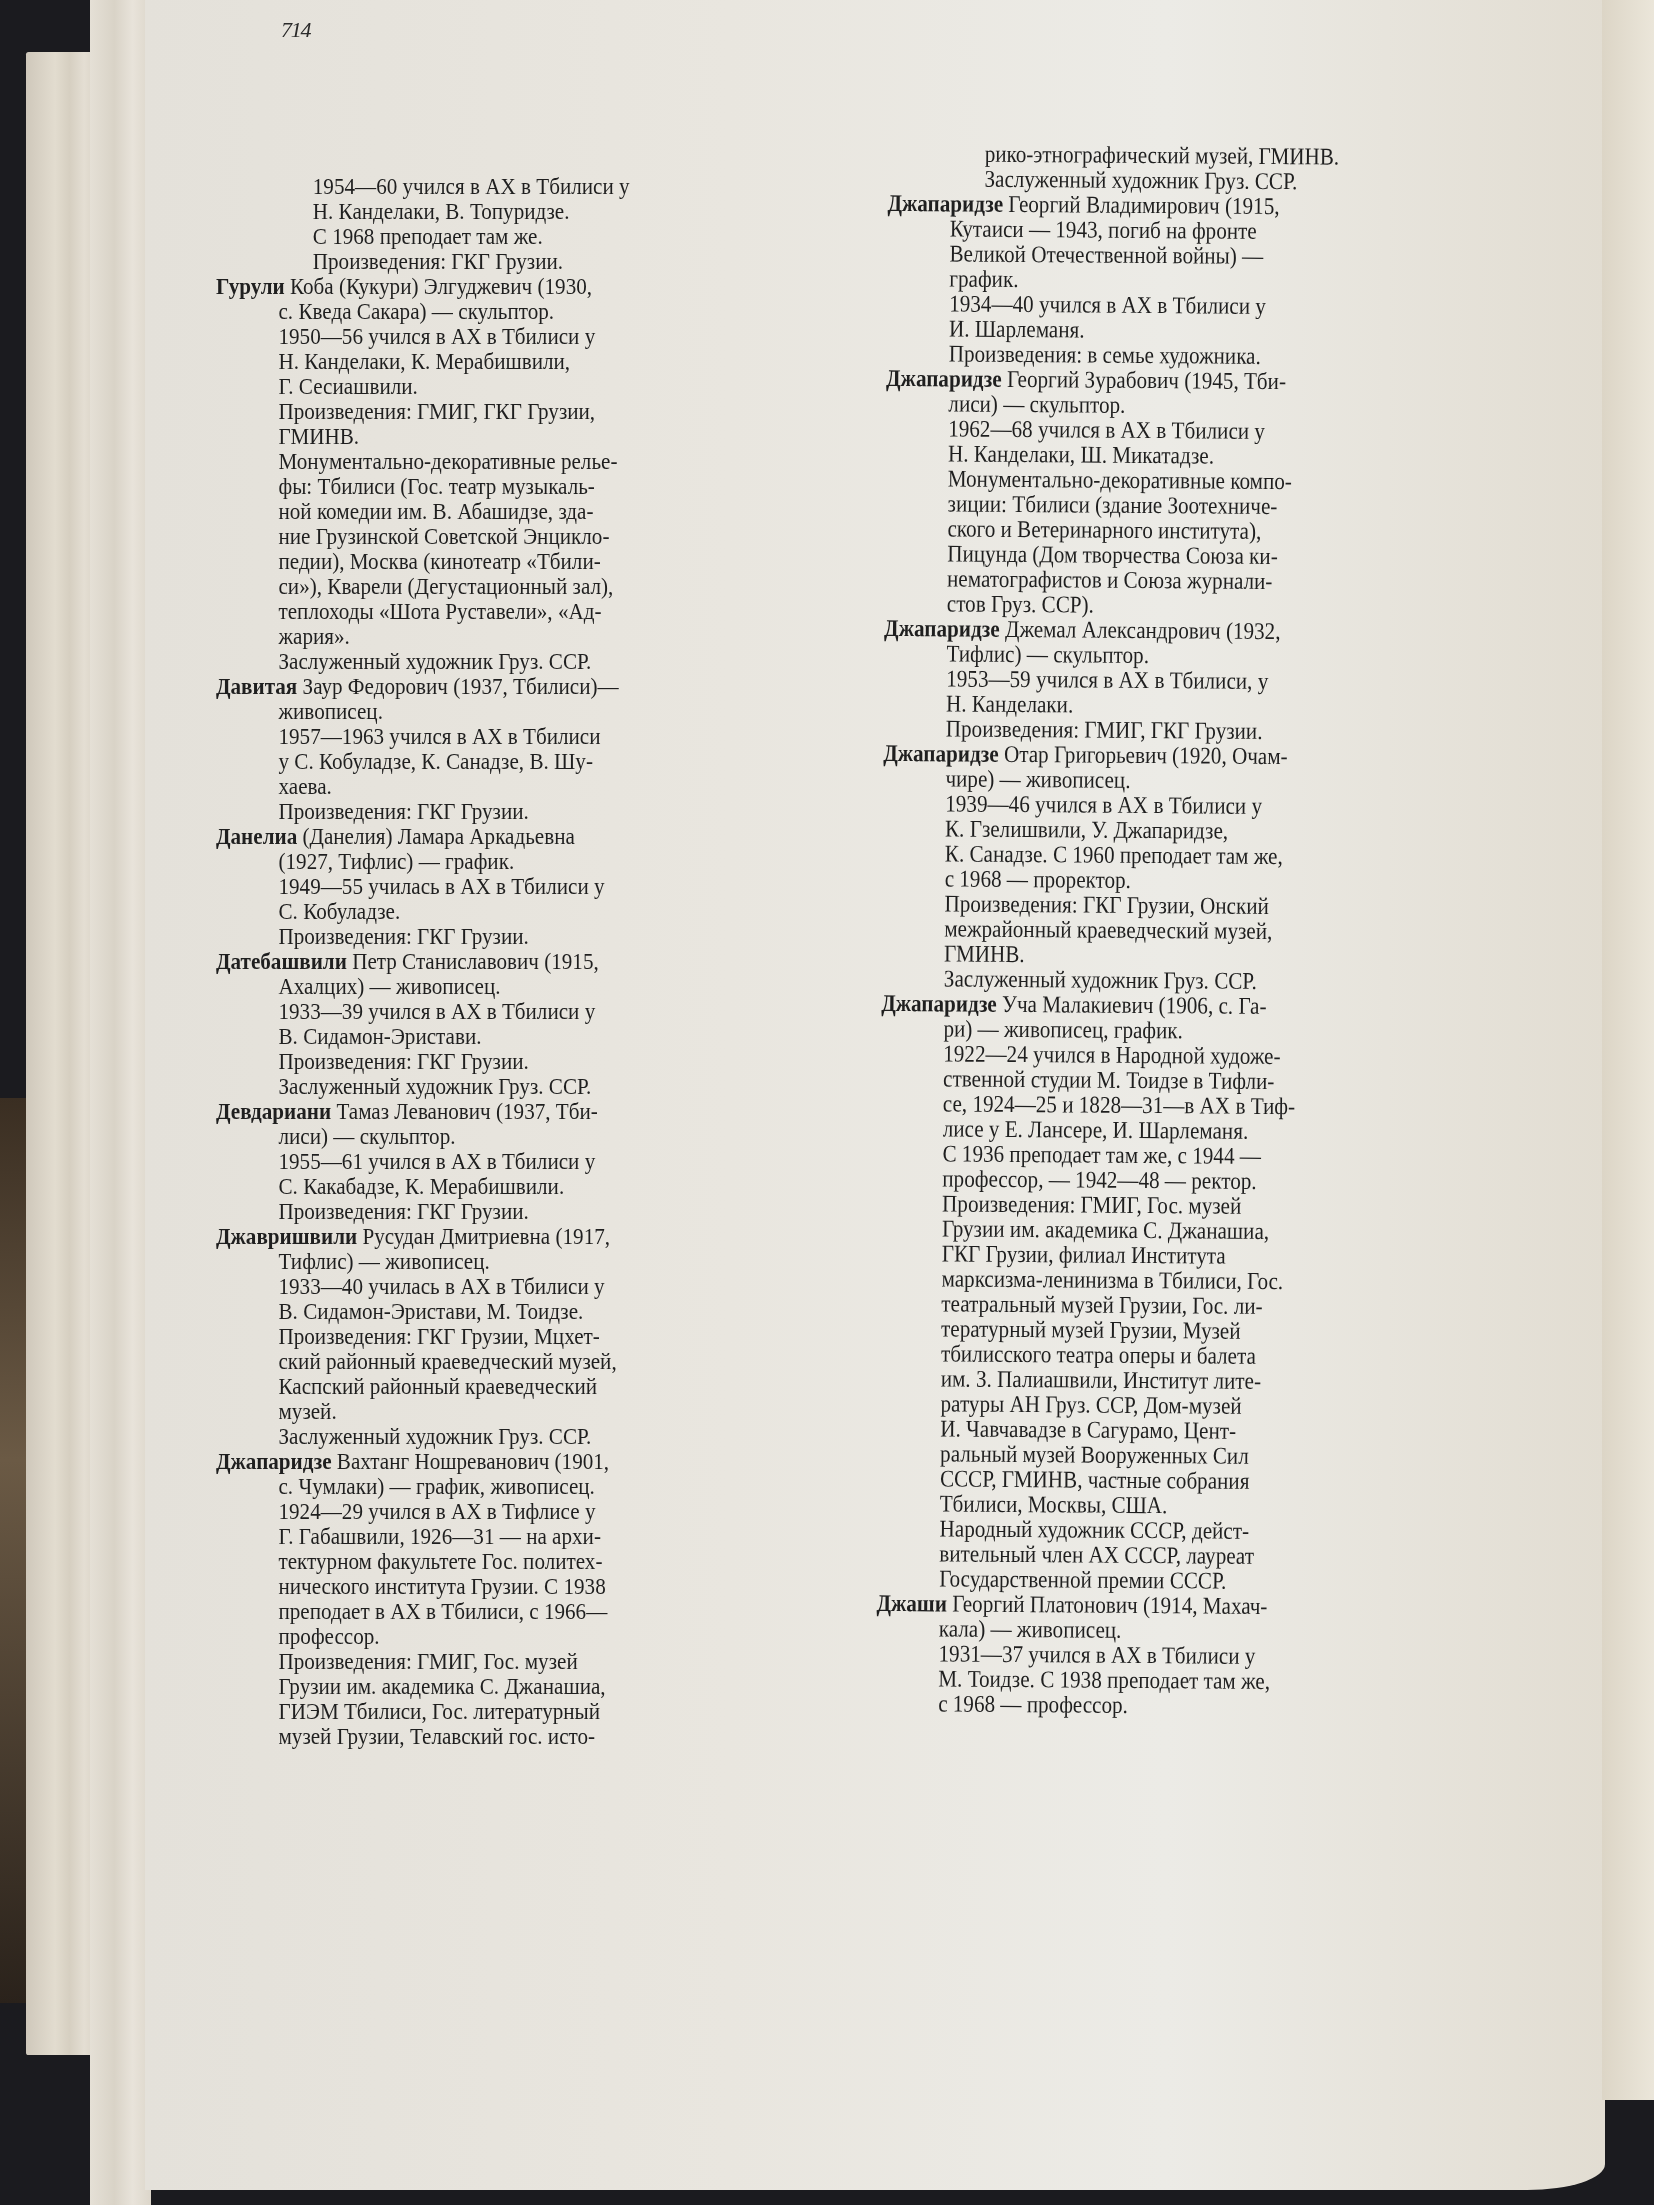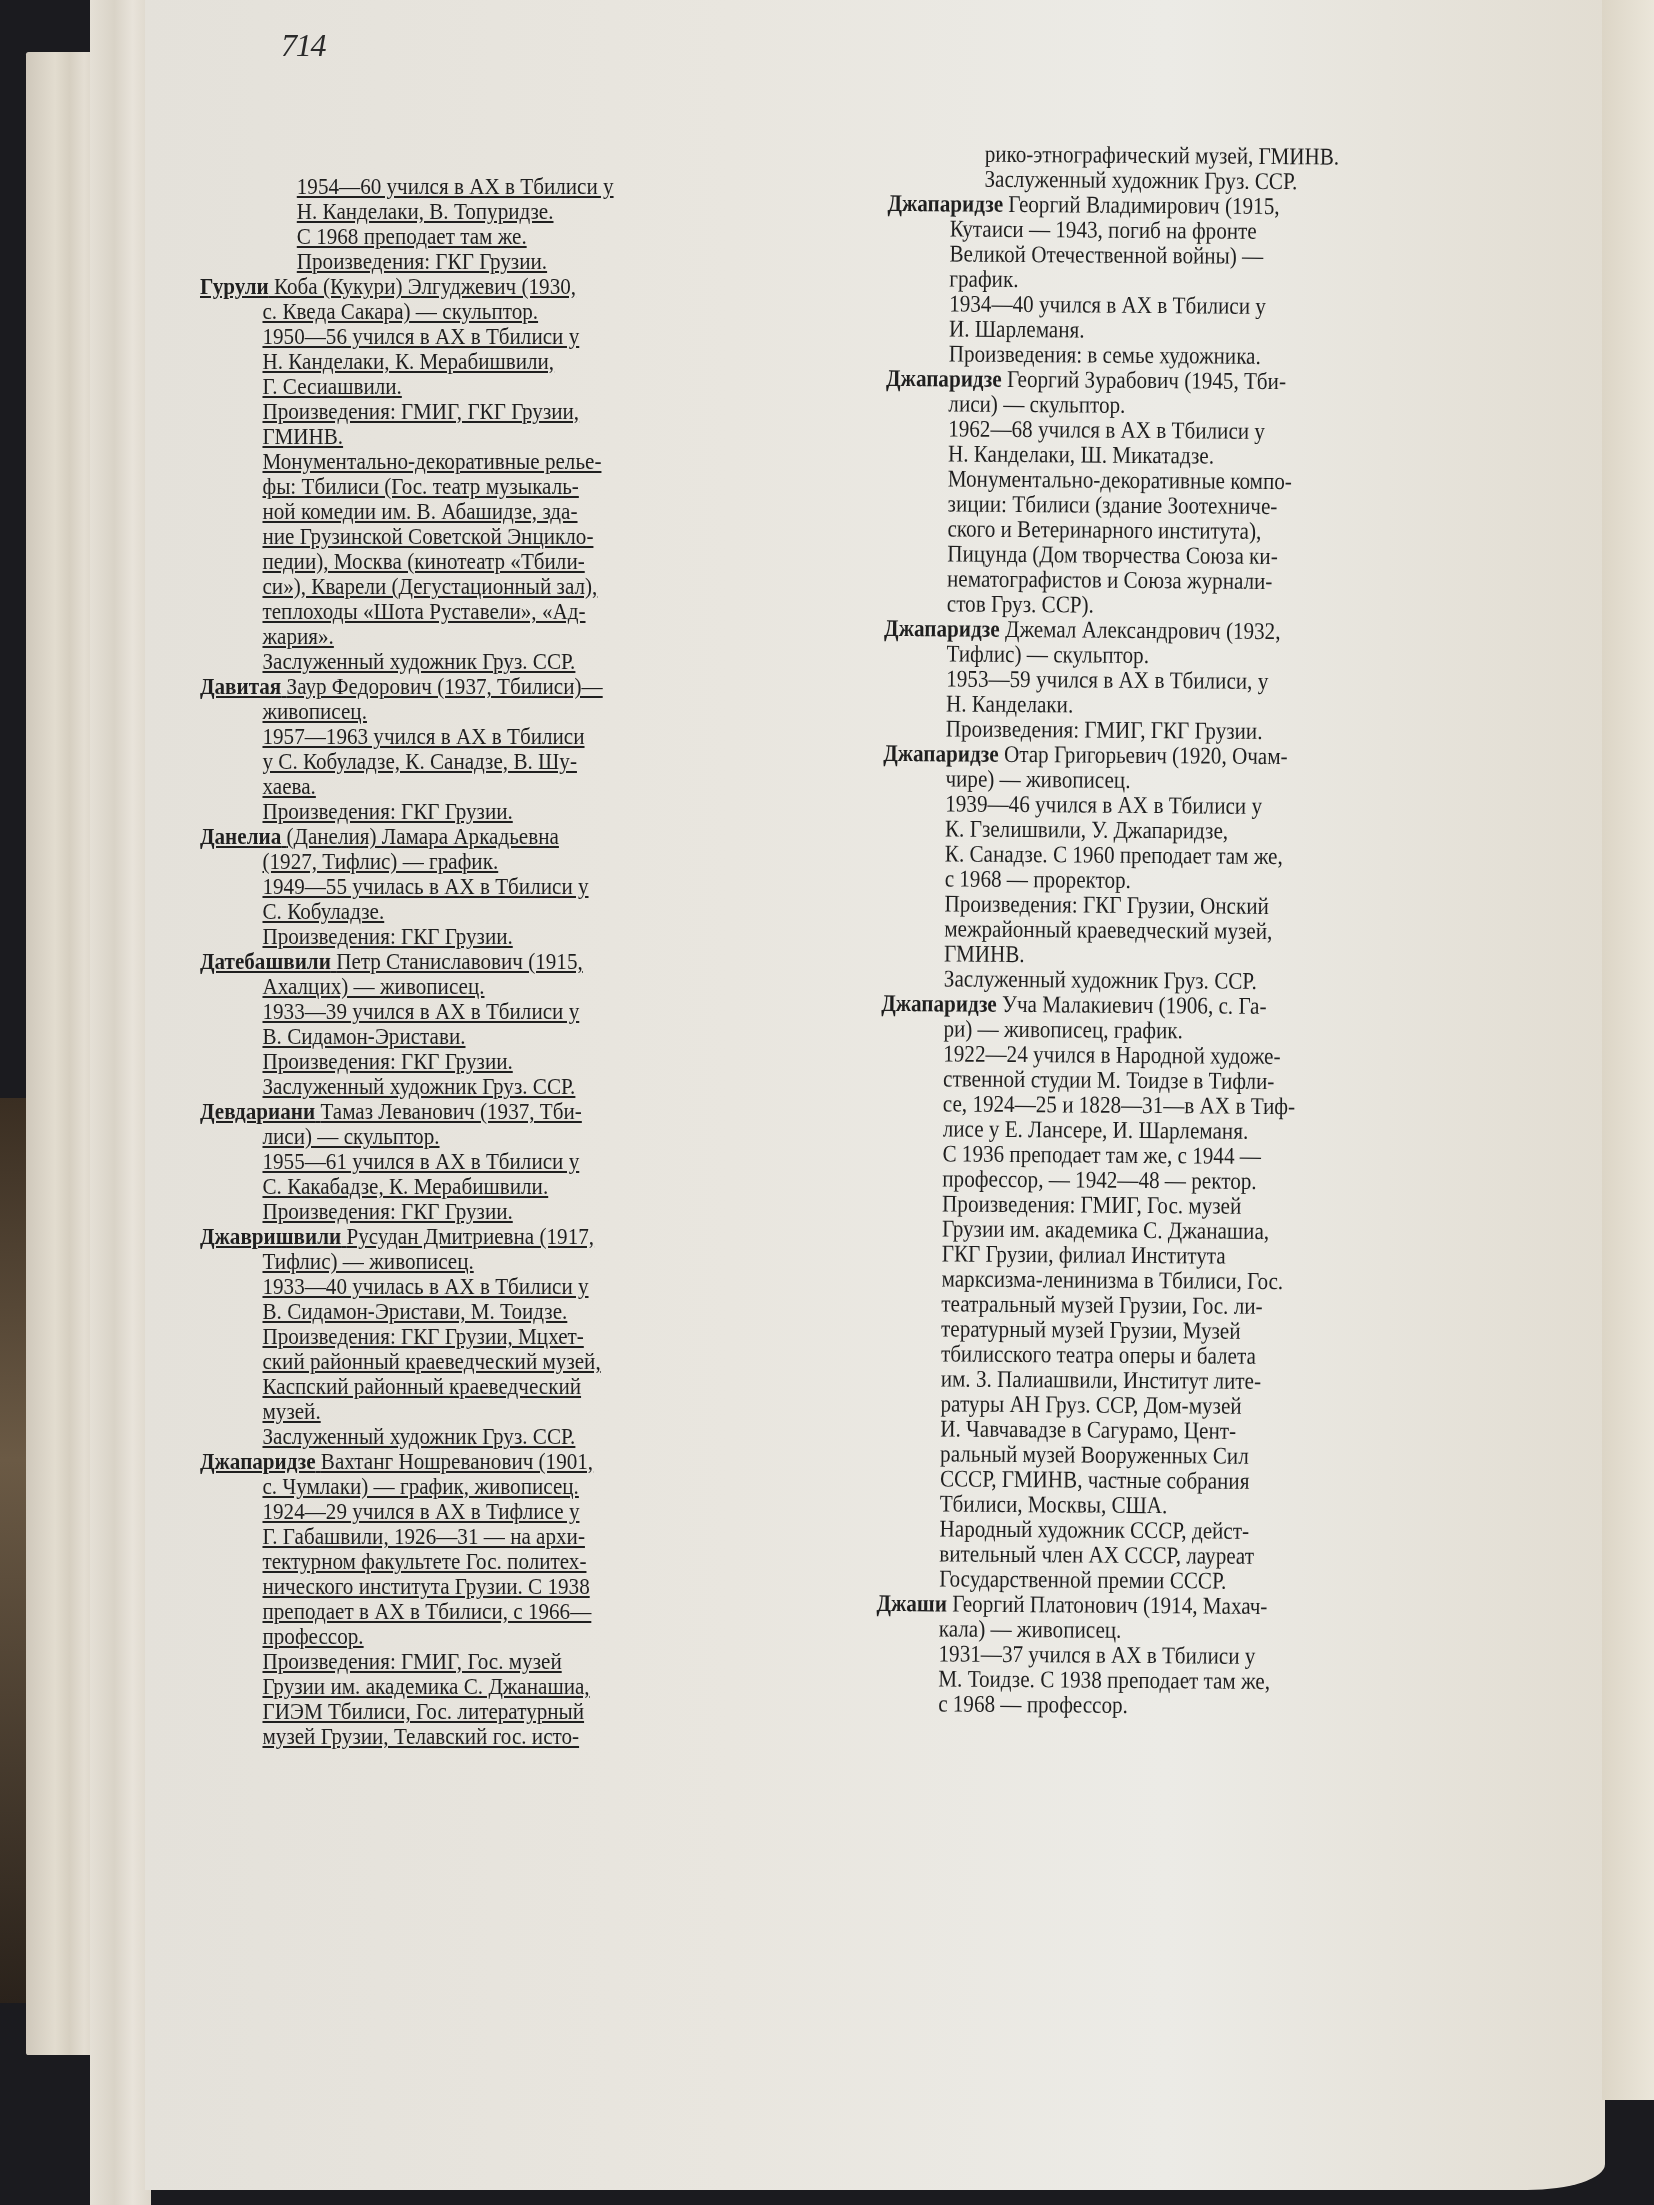--- a/index.html
+++ b/index.html
@@ -25,30 +25,30 @@
   .page {
     position: absolute; left: 145px; top: 0; width: 1460px; height: 2190px;
     background: linear-gradient(90deg, #e4e1da 0%, #e9e6df 40%, #ecebe6 70%, #e2ddd2 100%);
     border-bottom-right-radius: 78px 26px;
   }
   .right-edge {
     position: absolute; right: 0; top: 0; width: 52px; height: 2100px;
     background: linear-gradient(90deg, #dcd5c6, #ebe6da);
   }
   .page-number {
-    position: absolute; left: 281px; top: 27px;
-    font-size: 32px; font-style: italic; color: #2a2a2a;
+    position: absolute; left: 281px; top: 17px;
+    font-size: 22px; font-style: italic; color: #2a2a2a;
     letter-spacing: -1.3px;
   }
   .col {
     position: absolute; color: #1f1f1f;
     font-size: 24px; line-height: 25px;
     transform-origin: top left;
   }
-  .col-left { left: 200px; top: 174px; width: 630px; text-decoration: underline; }
+  .col-left { left: 216px; top: 174px; width: 630px; }
   .col-right { left: 888px; top: 141px; width: 620px; transform: rotate(0.45deg); }
   .entry { margin: 0; }
   .line {
     white-space: nowrap; display: block;
     transform: scaleX(0.88); transform-origin: left;
   }
   .indent { padding-left: 110px; }
   .cont-indent { padding-left: 71px; }
   .head { font-weight: bold; }
 </style>

